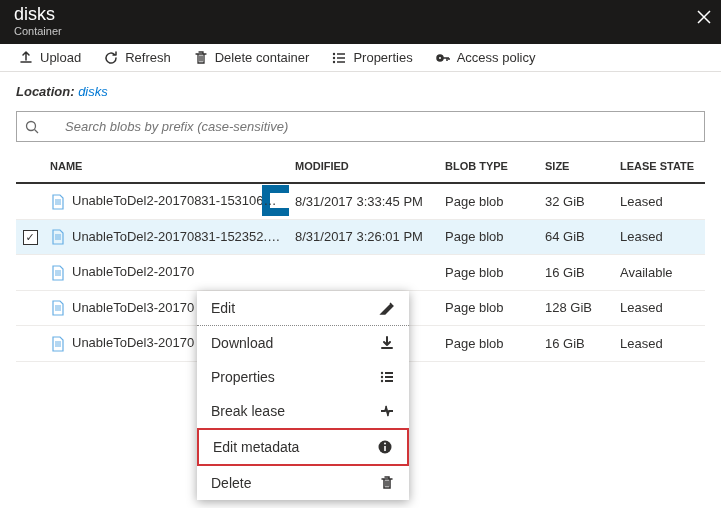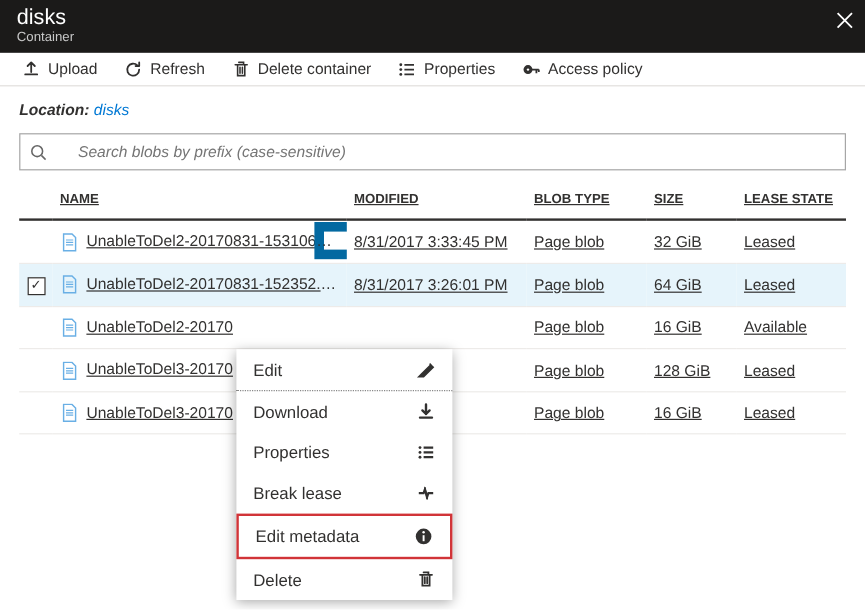--- a/index.html
+++ b/index.html
@@ -57,21 +57,20 @@
     border: none; outline: none; flex: 1;
     font-style: italic; font-size: 13px; color: #666;
     font-family: inherit;
   }
   table.grid {
     width: calc(100% - 32px);
     margin: 0 16px;
     border-collapse: collapse;
     table-layout: fixed;
     font-size: 13px;
-    text-decoration: underline;
   }
   .grid th {
     text-align: left;
     font-size: 11px;
     font-weight: 600;
     color: #323130;
     padding: 10px 6px;
     border-bottom: 2px solid #323130;
     text-transform: uppercase;
   }
@@ -95,21 +94,21 @@
   }
   .vhd-box {
     border: 8px solid #0369a1;
     padding: 0 12px;
     margin-left: -2px;
   }
   
   .ctx {
     position: absolute;
     left: 197px; top: 291px;
-    width: 180px;
+    width: 212px;
     background: #fff;
     box-shadow: 0 2px 10px rgba(0,0,0,.35);
     z-index: 50;
     font-size: 14px;
   }
   .ctx-item {
     display: flex; justify-content: space-between; align-items: center;
     padding: 9px 14px; cursor: pointer;
   }
   .ctx-sep { border-bottom: 1px dotted #888; }

